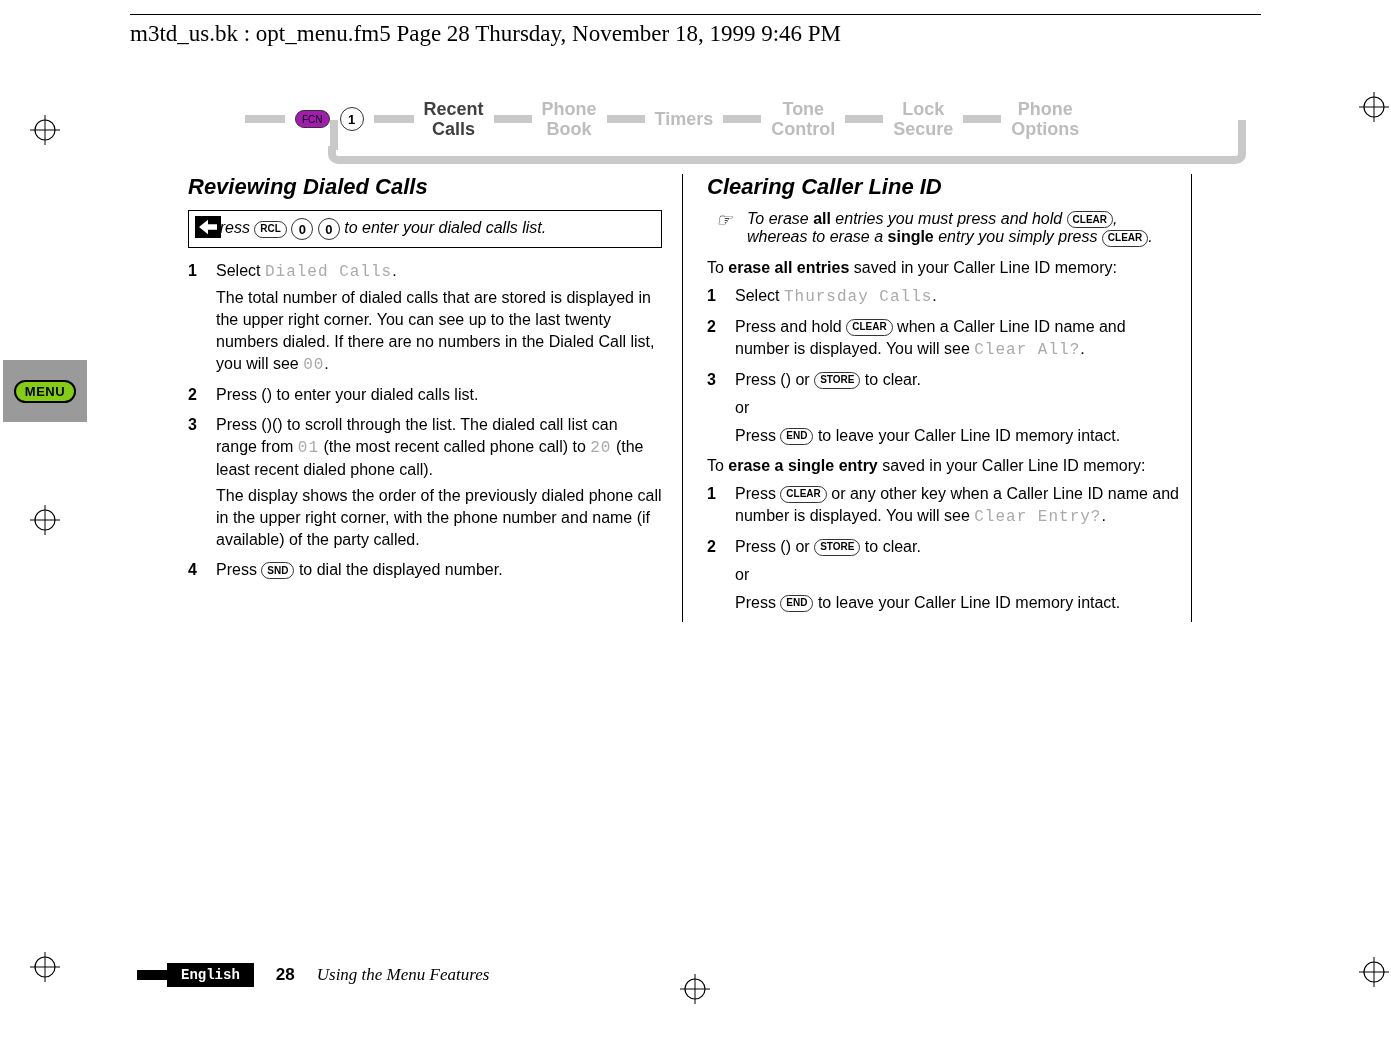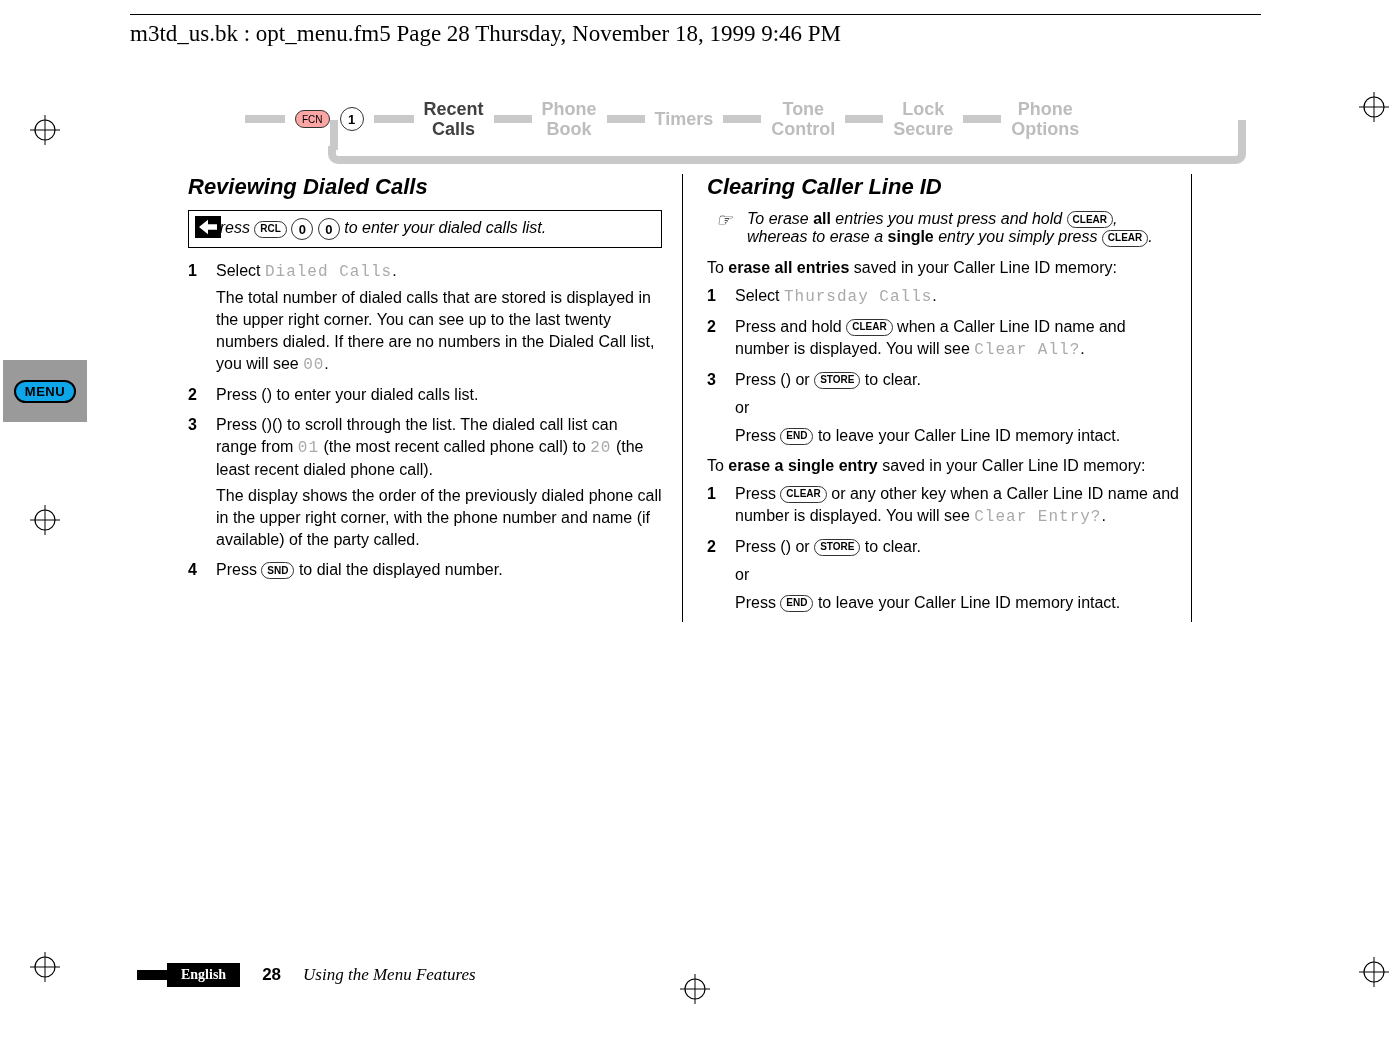--- a/index.html
+++ b/index.html
@@ -71,21 +71,21 @@
   .nav-inactive { color: #bdbdbd; }
   .nav-fcn {
     display: inline-flex;
     align-items: center;
     justify-content: center;
     border: 1.5px solid #333;
     border-radius: 10px;
     font-size: 10px;
     padding: 1px 6px;
     height: 14px;
-    background:#fca5a5;
+    background:#a21caf;
   }
   .nav-1 {
     display:inline-flex;
     align-items:center;
     justify-content:center;
     width:22px;
     height:22px;
     border:1.5px solid #333;
     border-radius:50%;
     font-size:13px;
@@ -134,21 +134,21 @@
   }
   .menu-badge span {
     display:inline-flex;
     align-items:center;
     justify-content:center;
     border: 2px solid #000;
     border-radius: 14px;
     padding: 2px 9px;
     font-size: 13px;
     font-weight: 700;
-    background:#0ea5e9;
+    background:#84cc16;
     letter-spacing:0.5px;
   }
 
   
   .content {
     position: absolute;
     top: 174px;
     left: 188px;
     width: 1004px;
   }
@@ -282,21 +282,21 @@
     display: flex;
     align-items: center;
     gap: 22px;
   }
   .footer .lang {
     background:#000;
     color:#fff;
     font-size:14px;
     font-weight:700;
     padding:4px 14px;
-    font-family:Liberation Serif, serif;
+    font-family:Liberation Mono, monospace;
   }
   .footer .lang-pre {
     width:30px; height:10px; background:#000; margin-right:-22px;
   }
   .footer .pagenum {
     font-weight:700;
     font-size:17px;
   }
   .footer .chapter {
     font-style: italic;

